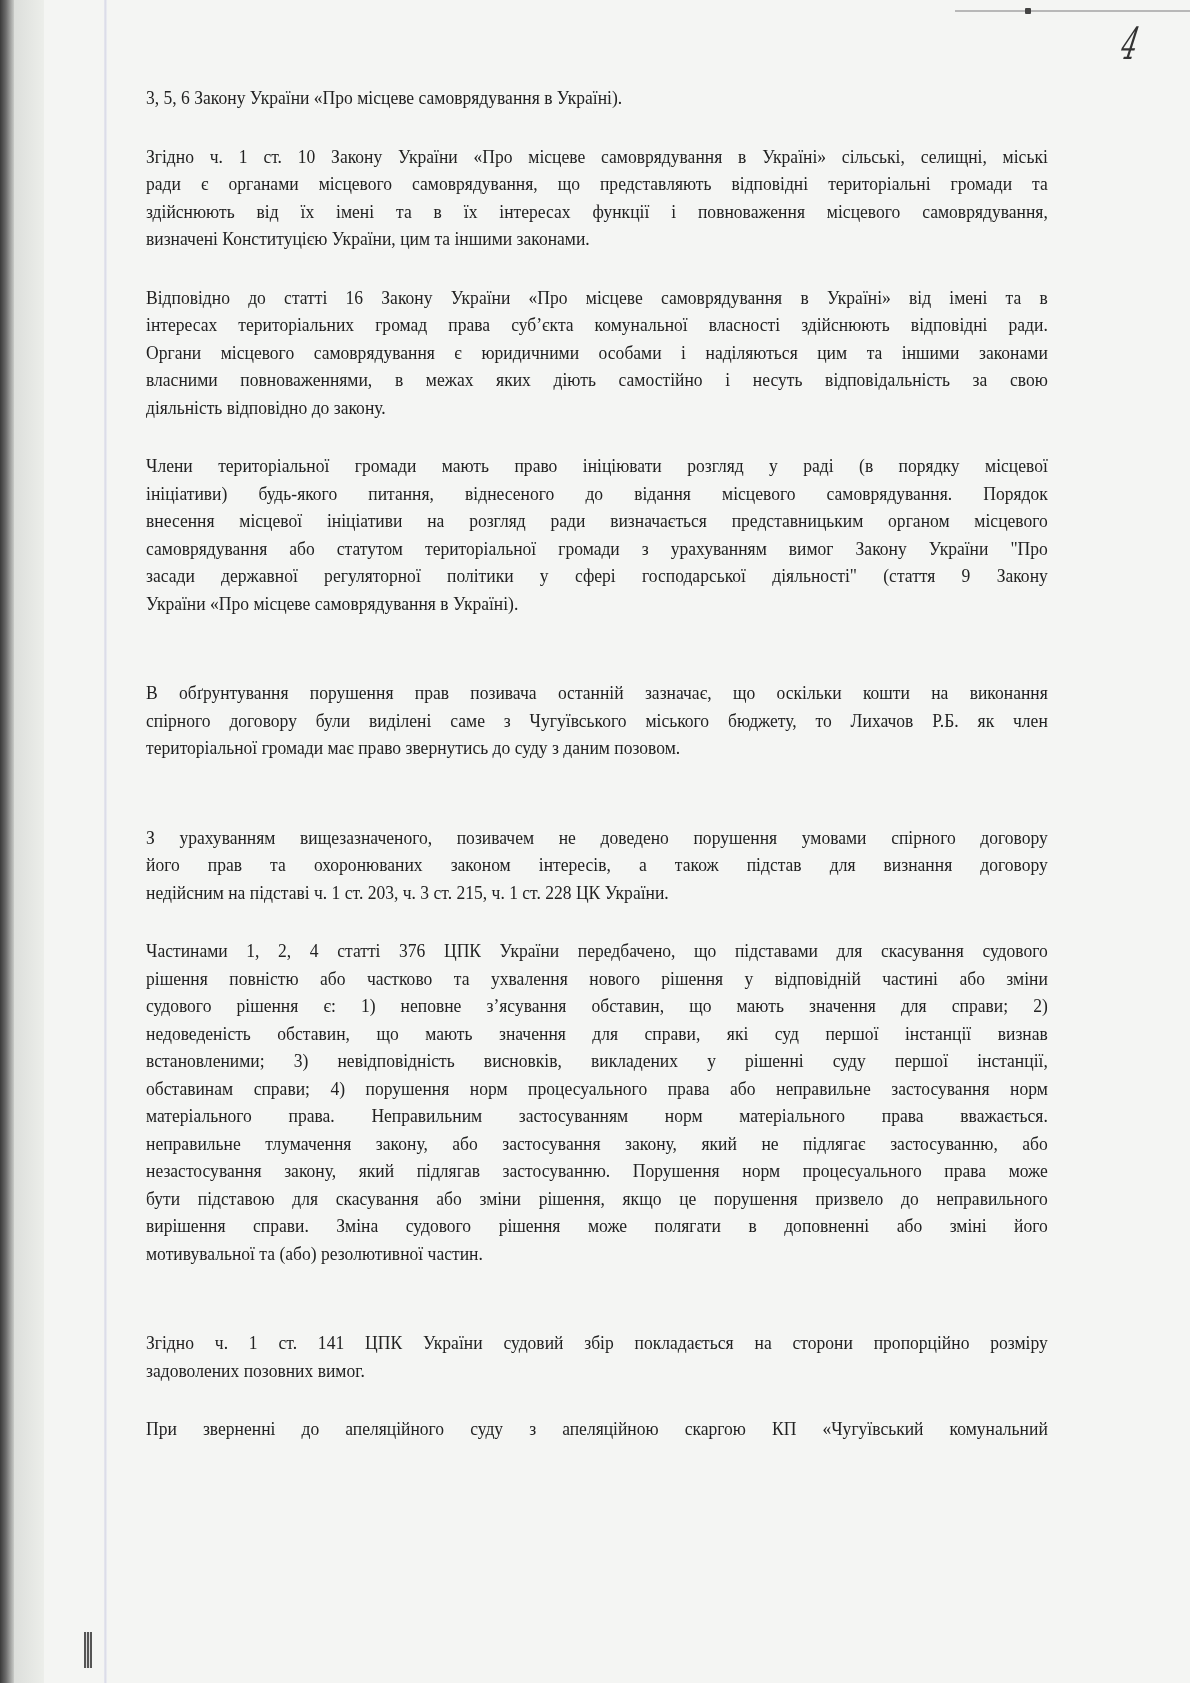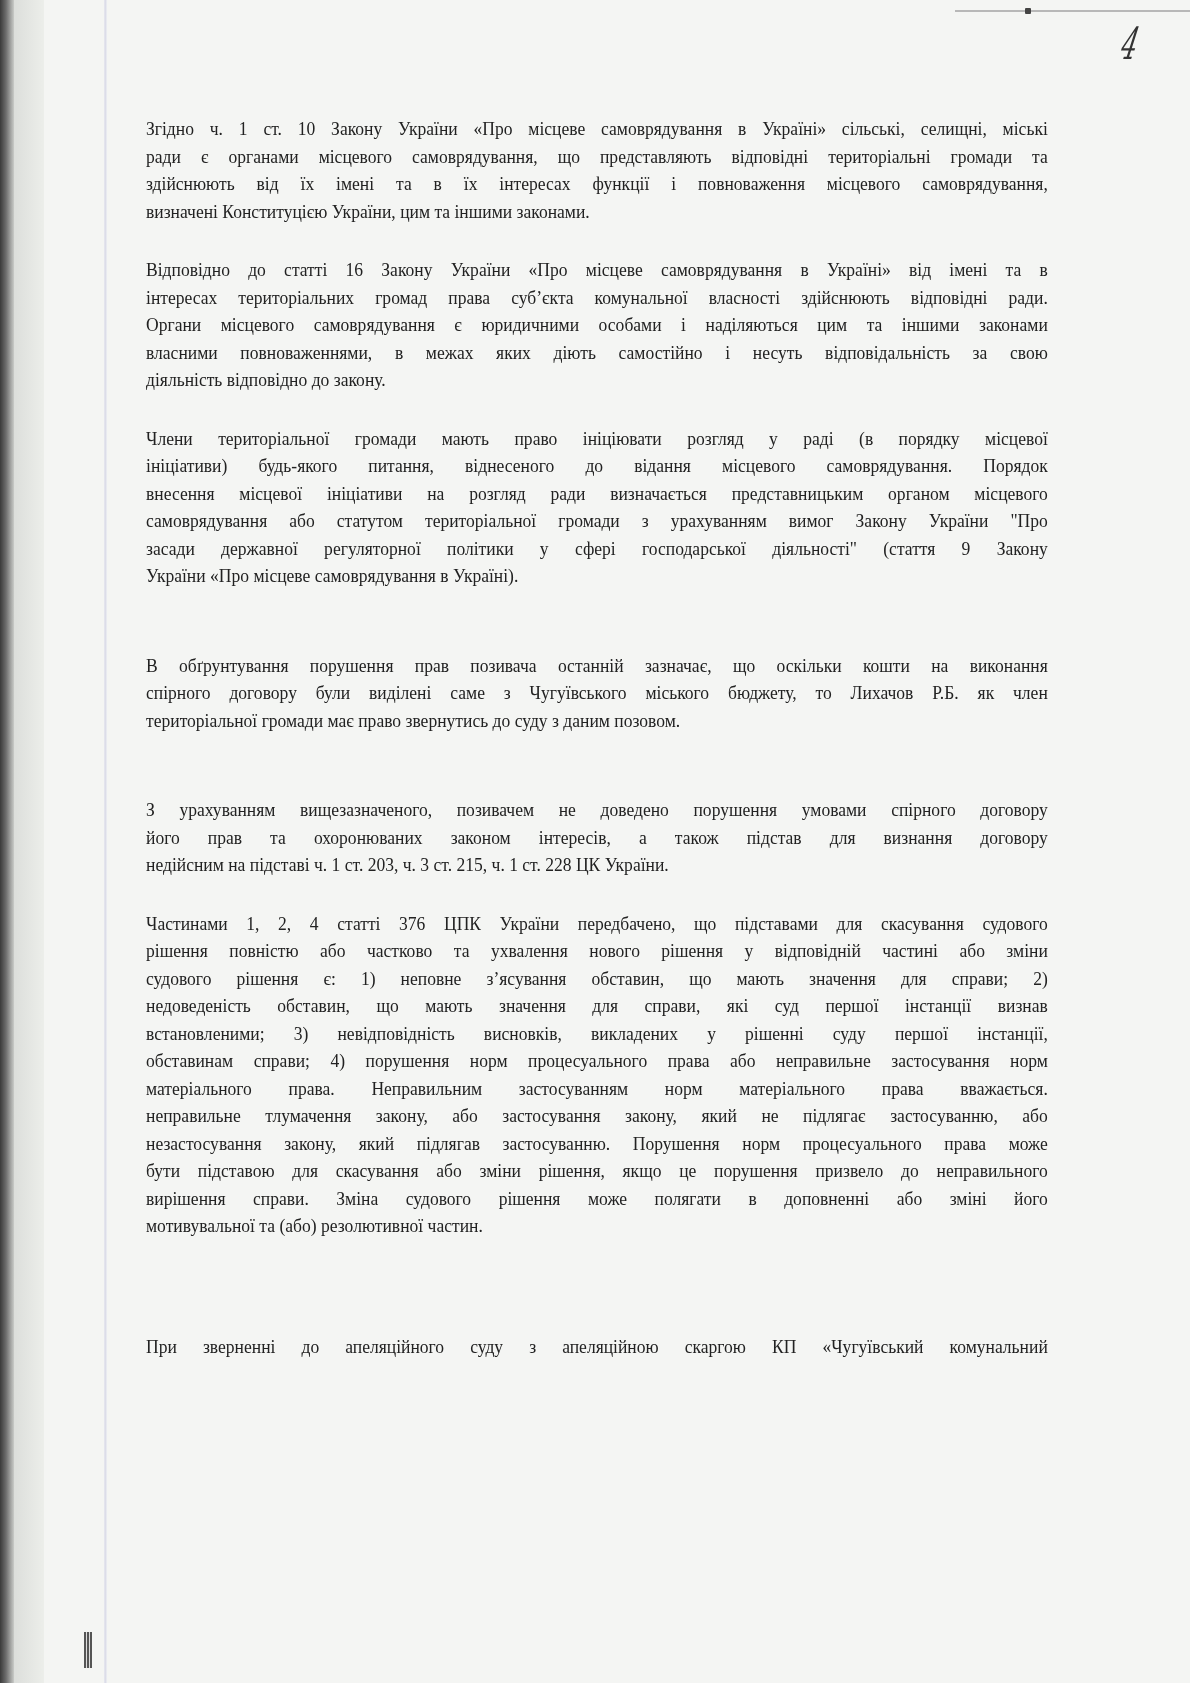--- a/index.html
+++ b/index.html
@@ -80,20 +80,23 @@
 
 <div class="scan-edge"></div>
 <div class="scan-shadow"></div>
 <div class="fold-line"></div>
 <div class="left-mark"></div>
 <div class="top-rule"></div>
 <div class="top-dot"></div>
 <div class="page-number">4</div>
 
 <div class="content" id="content">
+    <div class="para">
+      <span class="line last">3, 5, 6 Закону України «Про місцеве самоврядування в Україні).</span>
+    </div>
     <div class="gap"></div>
     <div class="para">
       <span class="line">Згідно ч. 1 ст. 10 Закону України «Про місцеве самоврядування  в Україні» сільські, селищні, міські</span>
       <span class="line">ради є органами місцевого самоврядування, що представляють відповідні територіальні громади та</span>
       <span class="line">здійснюють від їх імені та в їх інтересах функції і повноваження місцевого самоврядування,</span>
       <span class="line last">визначені Конституцією України, цим та іншими законами.</span>
     </div>
     <div class="gap"></div>
     <div class="para">
       <span class="line">Відповідно до статті 16 Закону України «Про місцеве самоврядування в Україні» від імені та в</span>
@@ -135,20 +138,24 @@
       <span class="line">обставинам справи; 4) порушення норм процесуального права або неправильне застосування норм</span>
       <span class="line">матеріального права. Неправильним застосуванням норм матеріального права вважається.</span>
       <span class="line">неправильне тлумачення закону, або застосування закону, який не підлягає застосуванню, або</span>
       <span class="line">незастосування закону, який підлягав застосуванню. Порушення норм процесуального права може</span>
       <span class="line">бути підставою для скасування або зміни рішення, якщо це порушення призвело до неправильного</span>
       <span class="line">вирішення справи. Зміна судового рішення може полягати в доповненні або зміні його</span>
       <span class="line last">мотивувальної та (або) резолютивної частин.</span>
     </div>
     <div class="gap"></div>
     <div class="gap"></div>
+    <div class="para">
+      <span class="line">Згідно ч. 1 ст. 141 ЦПК України судовий збір покладається на сторони пропорційно розміру</span>
+      <span class="line last">задоволених позовних вимог.</span>
+    </div>
     <div class="gap"></div>
     <div class="para">
       <span class="line">При зверненні до апеляційного суду з апеляційною скаргою КП «Чугуївський комунальний</span>
     </div>
   </div>
 
 <div class="barcode-block">
   <div class="barcode-title">Харківський апеляційний суд</div>
   <div class="barcode-bars"></div>
   <div class="barcode-code">*4818*32792467*1*1*</div>

